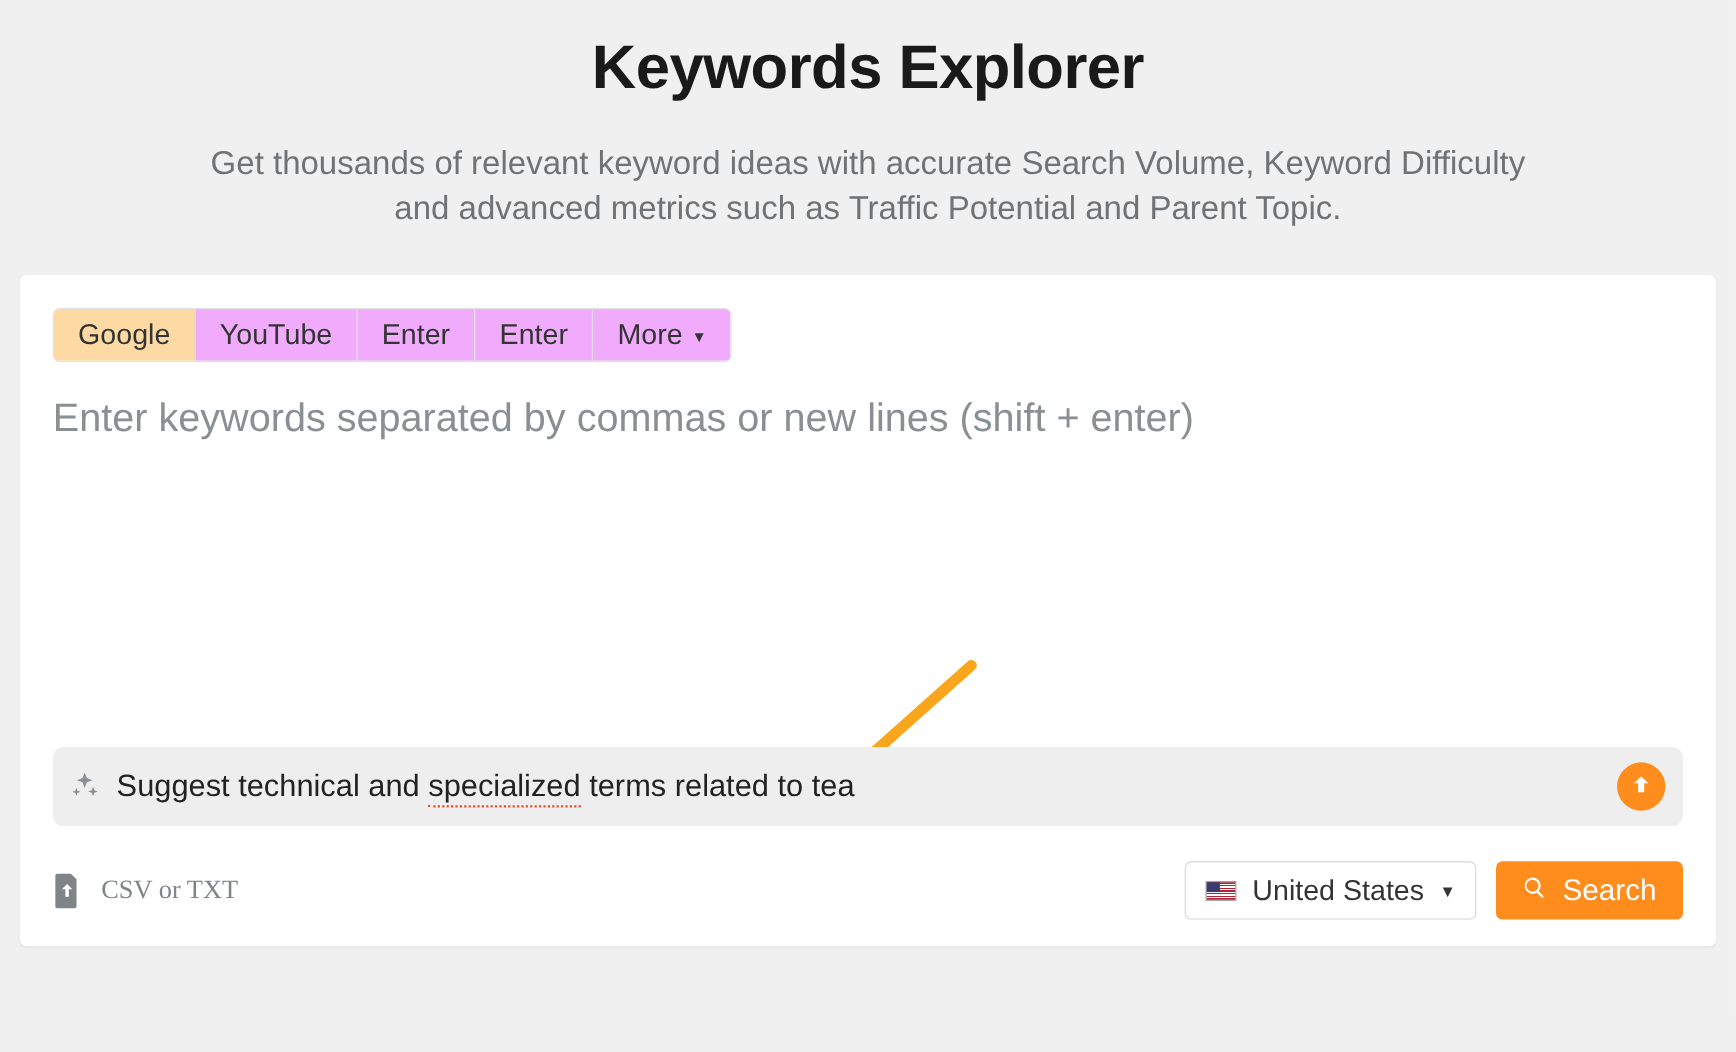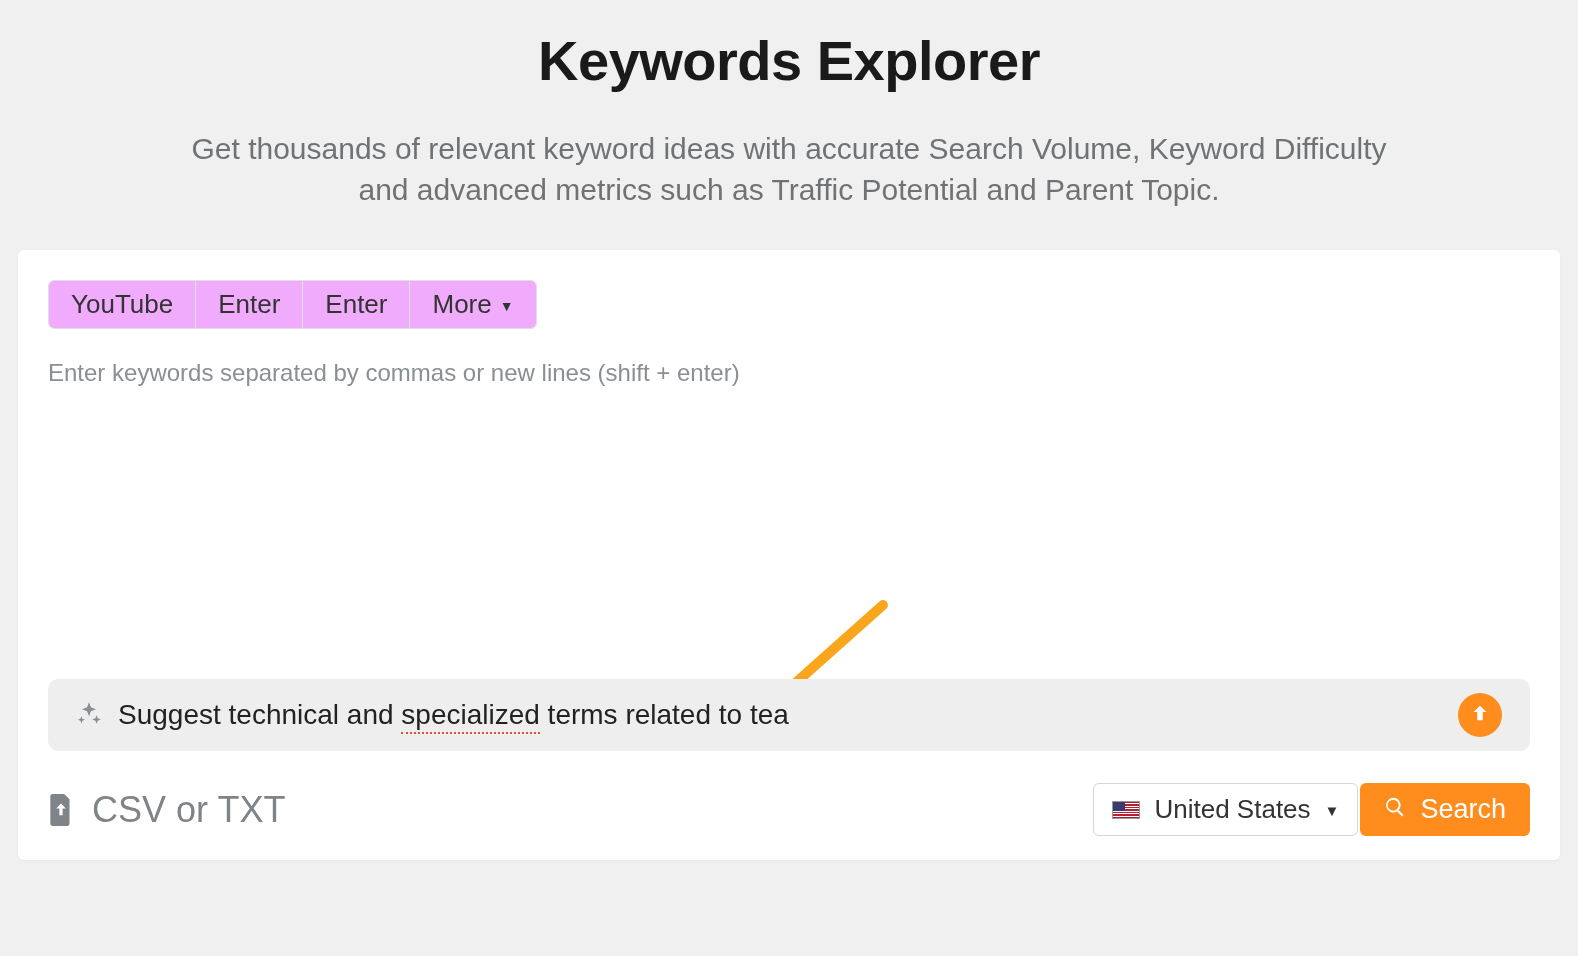--- a/index.html
+++ b/index.html
@@ -71,30 +71,30 @@
     font-size: 14px;
     position: relative;
     top: 1px;
   }
 
   .textarea-block {
     margin-top: 30px;
     min-height: 310px;
   }
   .placeholder-text {
-    font-size: 24px;
+    font-size: 36px;
     color: #8a8f93;
   }
 
   .ai-row {
     background: #eeeeee;
     border-radius: 10px;
     display: flex;
     align-items: center;
-    padding: 14px 28px;
+    padding: 14px 16px;
     gap: 16px;
     margin-top: 10px;
     position: relative;
   }
   .ai-row .sparkle {
     flex: 0 0 auto;
     color: #777;
   }
   .ai-row .ai-text {
     flex: 1 1 auto;
@@ -128,29 +128,30 @@
     align-items: center;
     justify-content: space-between;
     margin-top: 32px;
     gap: 20px;
   }
   .upload {
     display: flex;
     align-items: center;
     gap: 18px;
     color: #7f8488;
-    font-size: 36px;
-    cursor: pointer;
+    font-size: 24px;
+    cursor: pointer;
+    font-family: Liberation Serif, serif;
   }
   .upload .file-icon svg { display:block; }
 
   .right-controls {
     display: flex;
     align-items: center;
-    gap: 2px;
+    gap: 18px;
   }
   .country-select {
     border: 1px solid #d6d6d6;
     border-radius: 6px;
     padding: 10px 18px;
     font-size: 26px;
     color: #333;
     display: flex;
     align-items: center;
     gap: 14px;
@@ -202,20 +203,23 @@
 <div class="page">
 
   <div class="header">
     <h1>Keywords Explorer</h1>
     <p>Get thousands of relevant keyword ideas with accurate Search Volume, Keyword Difficulty and advanced metrics such as Traffic Potential and Parent Topic.</p>
   </div>
 
   <div class="card">
 
     <div class="engine-tabs">
+      <div class="tab active">
+        <span>Google</span>
+      </div>
       <div class="tab">
         <span>YouTube</span>
       </div>
       <div class="tab">
         <span>Enter</span>
       </div>
       <div class="tab">
         <span>Enter</span>
       </div>
       <div class="tab">

